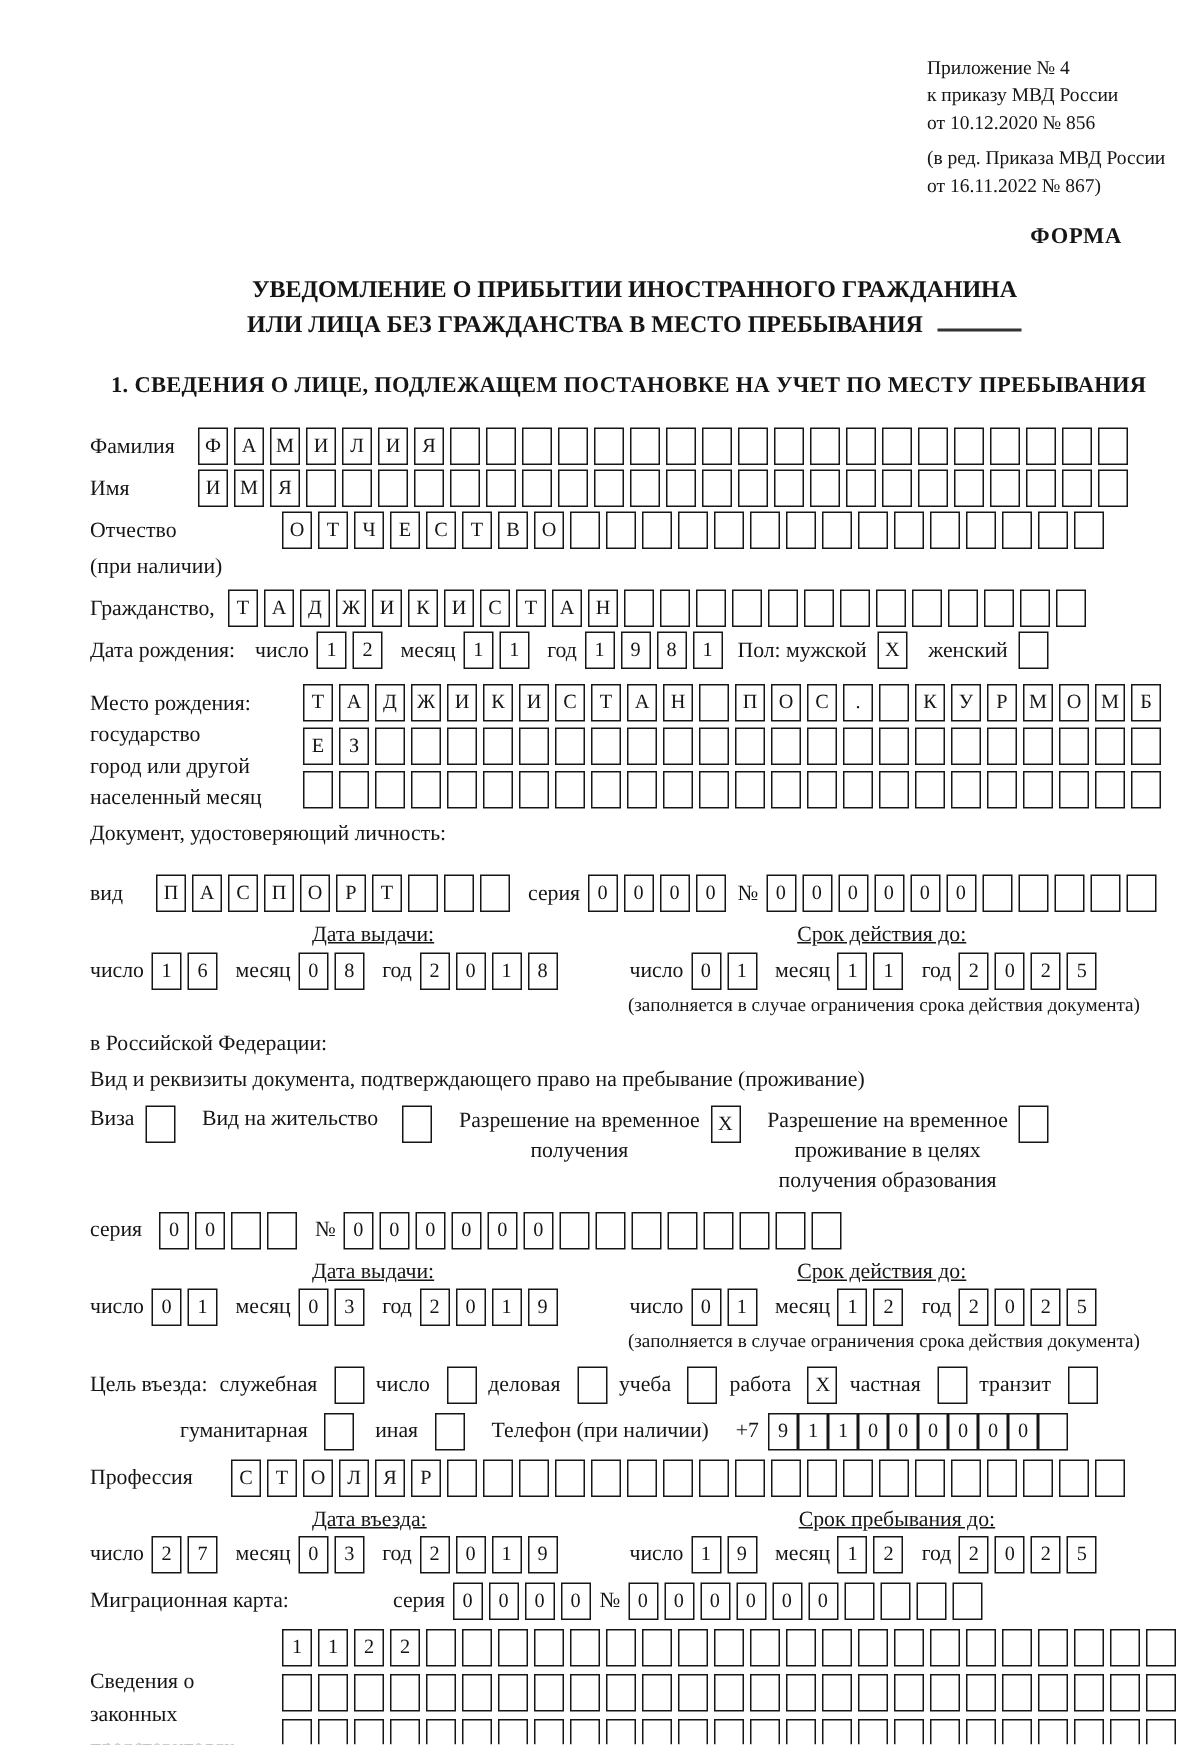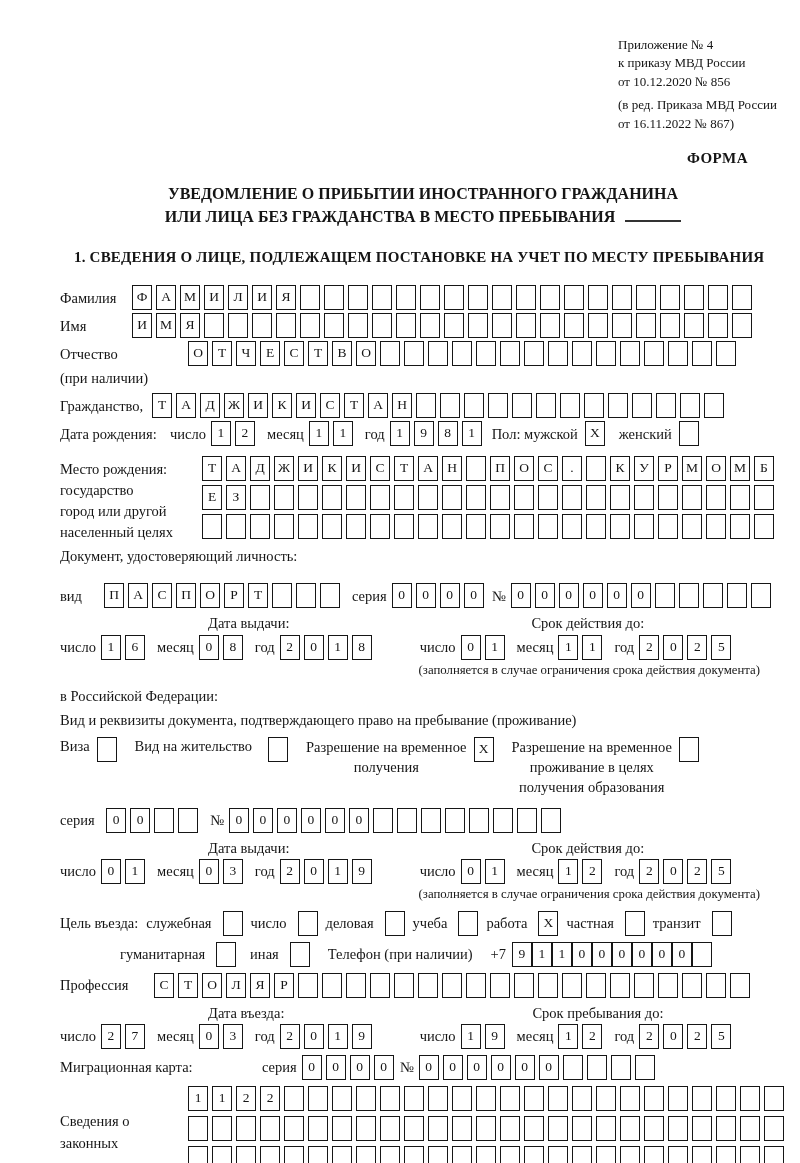--- a/index.html
+++ b/index.html
@@ -26,21 +26,21 @@
     display:inline-flex;flex:none;width:20px;height:25px;box-sizing:border-box;
     border:1.6px solid #161616;margin-right:4px;align-items:center;justify-content:center;
     font-size:13.5px;background:#fff;
   }
   .labelcol{flex:none;line-height:21px;}
   .stack .row{margin-bottom:4px;}
   .center-bold{text-align:left;font-weight:normal;margin:4px 0 18px 0;}
   .dlbl{flex:none;margin:0 5px 0 0;}
   .dlbl.m{margin-left:8px;}
   .dgroup{display:inline-flex;align-items:center;flex:none;}
-  .dlabels{display:flex;margin:6px 0 2px 0;}
+  .dlabels{display:flex;margin:6px 0 2px 0;text-decoration:underline;}
   .fineprint{font-size:12.8px;text-align:right;margin:1px 26px 8px 0;}
   .para{margin:6px 0 2px 0;}
   .cbrow{display:flex;align-items:flex-start;margin:8px 0 10px 0;}
   .opt-center{text-align:center;line-height:1.4;flex:none;}
   .cb{margin-left:7px;margin-right:0;}
   .gap8{width:8px;flex:none;}
   .gap14{width:14px;flex:none;}
   .gap18{width:18px;flex:none;}
   .purpose .lbl{margin-right:4px;}
   .purpose .cell{margin-right:0;}
@@ -221,21 +221,21 @@
     <span class="cell cb">X</span>
     <span class="lbl" style="margin-left:14px">женский</span>
     <span class="cell cb"></span>
   </div>
 
   <div class="row start">
     <div class="labelcol" style="width:142px">
       <div>Место рождения:</div>
       <div>государство</div>
       <div>город или другой</div>
-      <div>населенный целях</div>
+      <div>населенный месяц</div>
     </div>
     <div class="stack">
       <div class="row">
           <span class="cells">
             <span class="cell">Т</span>
             <span class="cell">А</span>
             <span class="cell">Д</span>
             <span class="cell">Ж</span>
             <span class="cell">И</span>
             <span class="cell">К</span>

